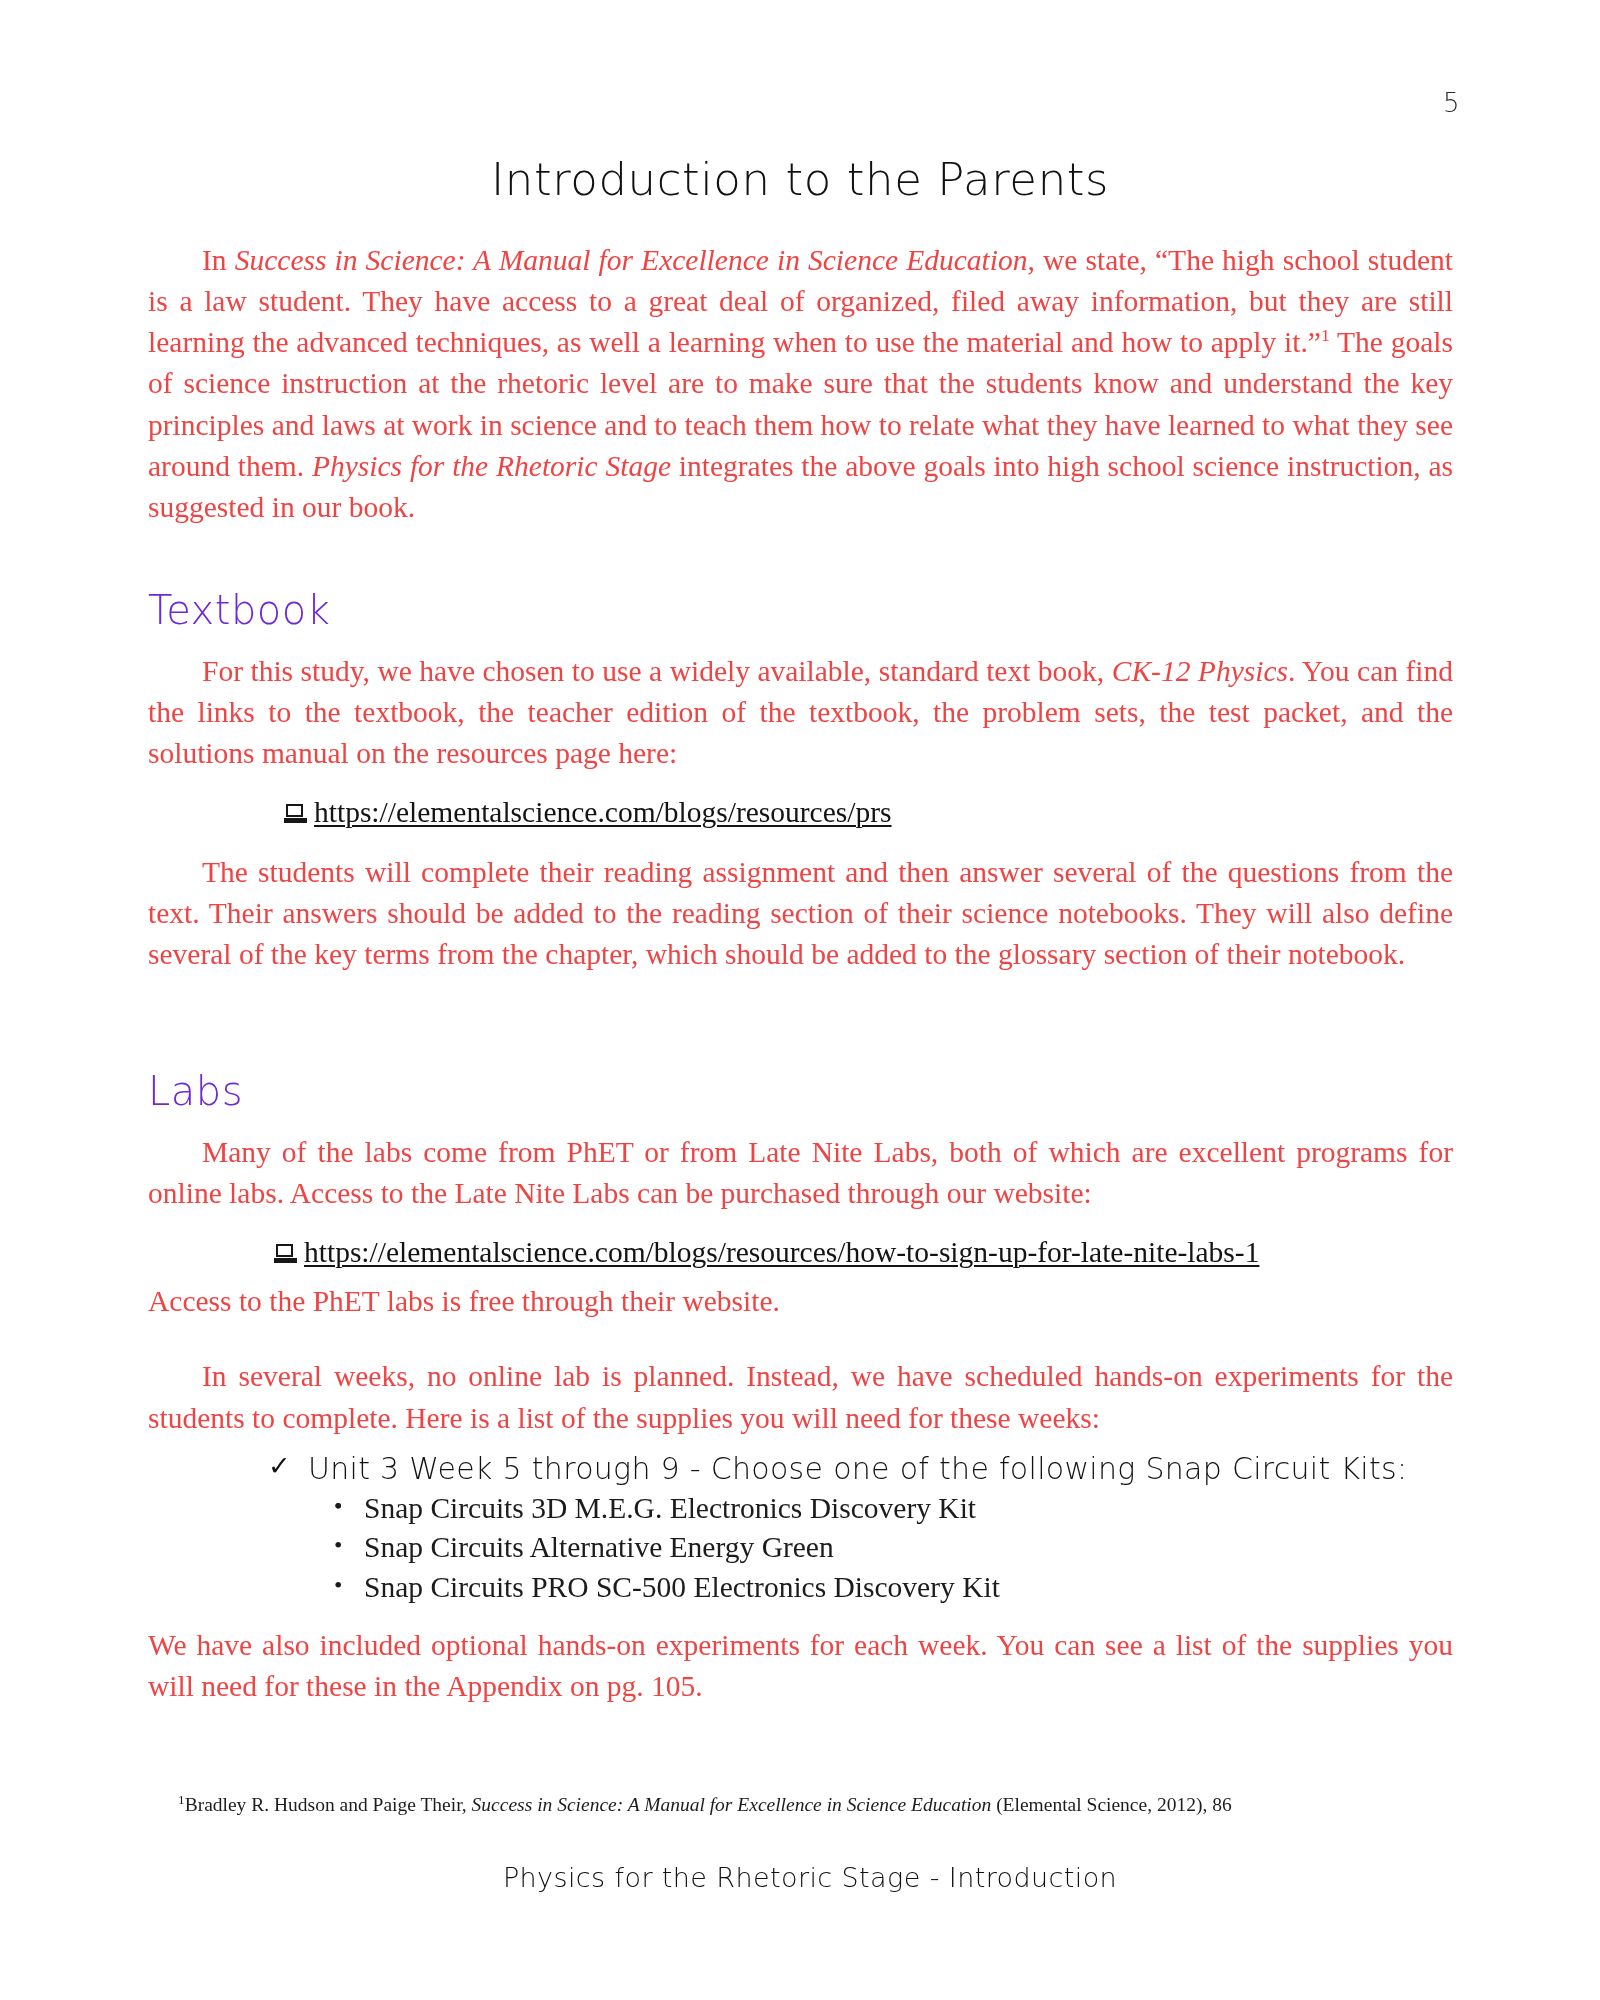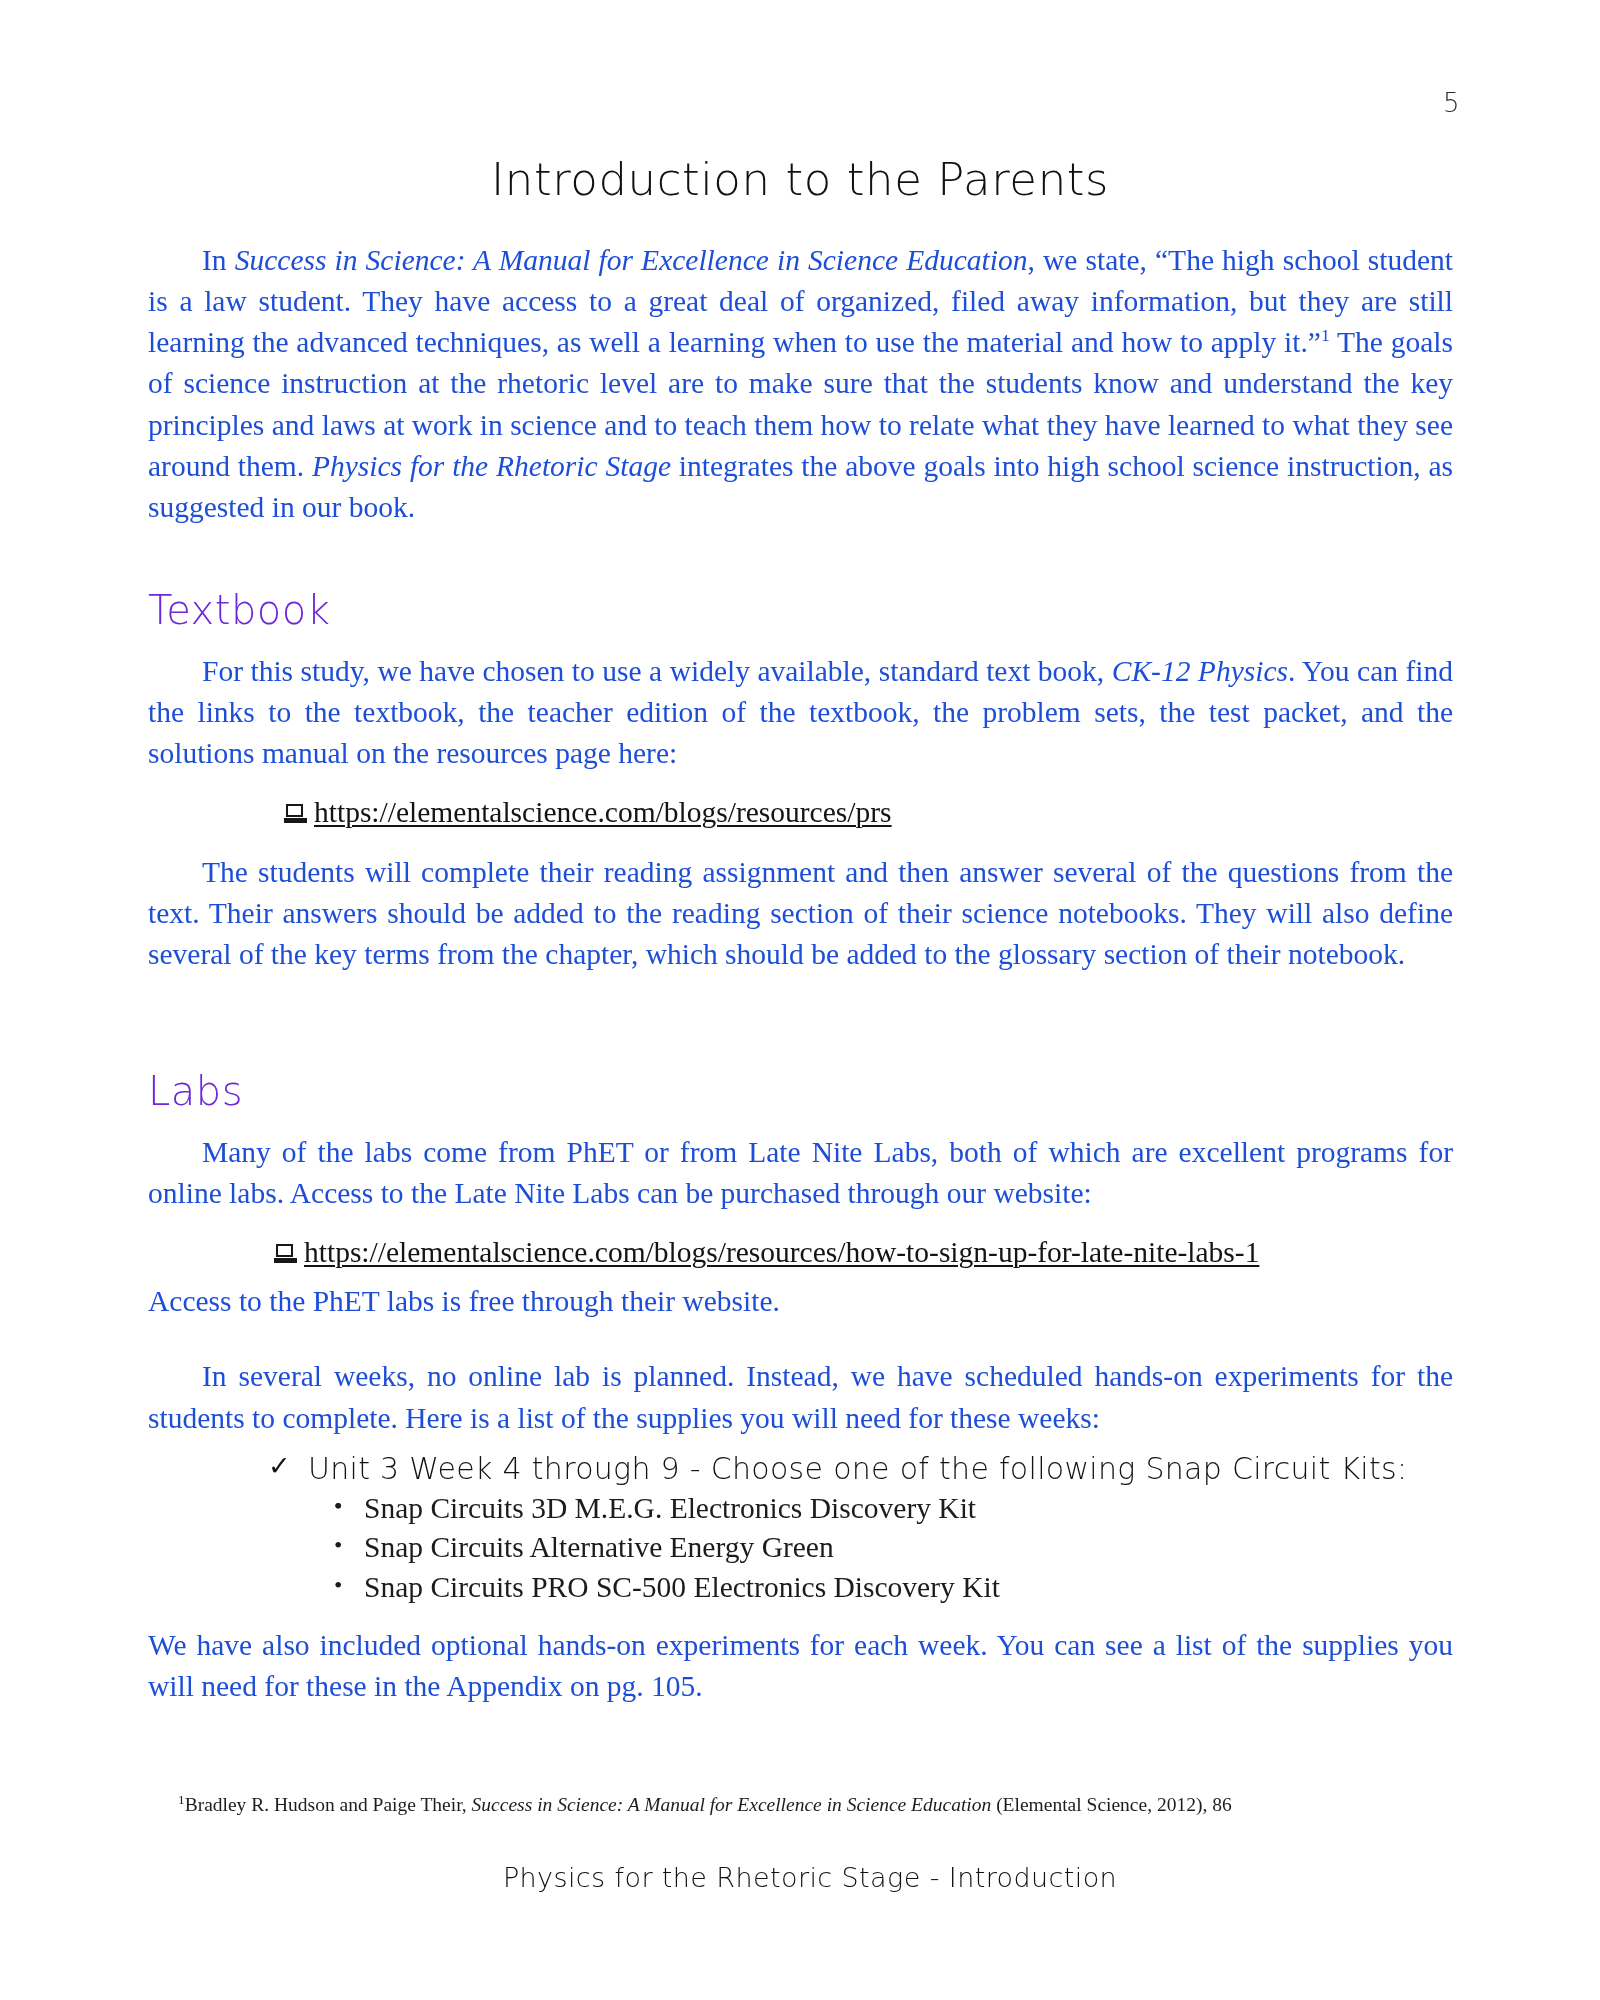--- a/index.html
+++ b/index.html
@@ -56,21 +56,21 @@
     top: 240px;
     width: 1305px;
   }
 
   p.body {
     margin: 0;
     font-size: 29.5px;
     line-height: 1.395;
     text-align: justify;
     text-justify: inter-word;
-    color: #1d4ed8;
+    color: #ef4444;
     -webkit-font-smoothing: antialiased;
   }
 
   p.body.indent { text-indent: 54px; }
   p.body.noindent { text-indent: 0; }
 
   .gap-lg { height: 60px; }
   .gap-md { height: 34px; }
   .gap-sm { height: 18px; }
   .gap-xs { height: 10px; }
@@ -245,21 +245,21 @@
 
     <p class="body noindent">Access to the PhET labs is free through their website.</p>
 
     <div class="gap-md"></div>
 
     <p class="body indent">In several weeks, no online lab is planned. Instead, we have scheduled hands-on experiments for the students to complete. Here is a list of the supplies you will need for these weeks:</p>
 
     <div class="gap-xs"></div>
 
     <ul class="checklist">
-      <li class="check-item"><span class="check-mark">✓</span><span>Unit 3 Week 4 through 9 - Choose one of the following Snap Circuit Kits:</span></li>
+      <li class="check-item"><span class="check-mark">✓</span><span>Unit 3 Week 5 through 9 - Choose one of the following Snap Circuit Kits:</span></li>
     </ul>
 
     <ul class="bullets">
       <li class="bullet-item"><span class="dot">•</span></li>
       <li class="bullet-item"><span class="dot">•</span><span>Snap Circuits 3D M.E.G. Electronics Discovery Kit</span></li>
       <li class="bullet-item"><span class="dot">•</span><span>Snap Circuits Alternative Energy Green</span></li>
       <li class="bullet-item"><span class="dot">•</span><span>Snap Circuits PRO SC-500 Electronics Discovery Kit</span></li>
     </ul>
 
     <div class="gap-sm"></div>

